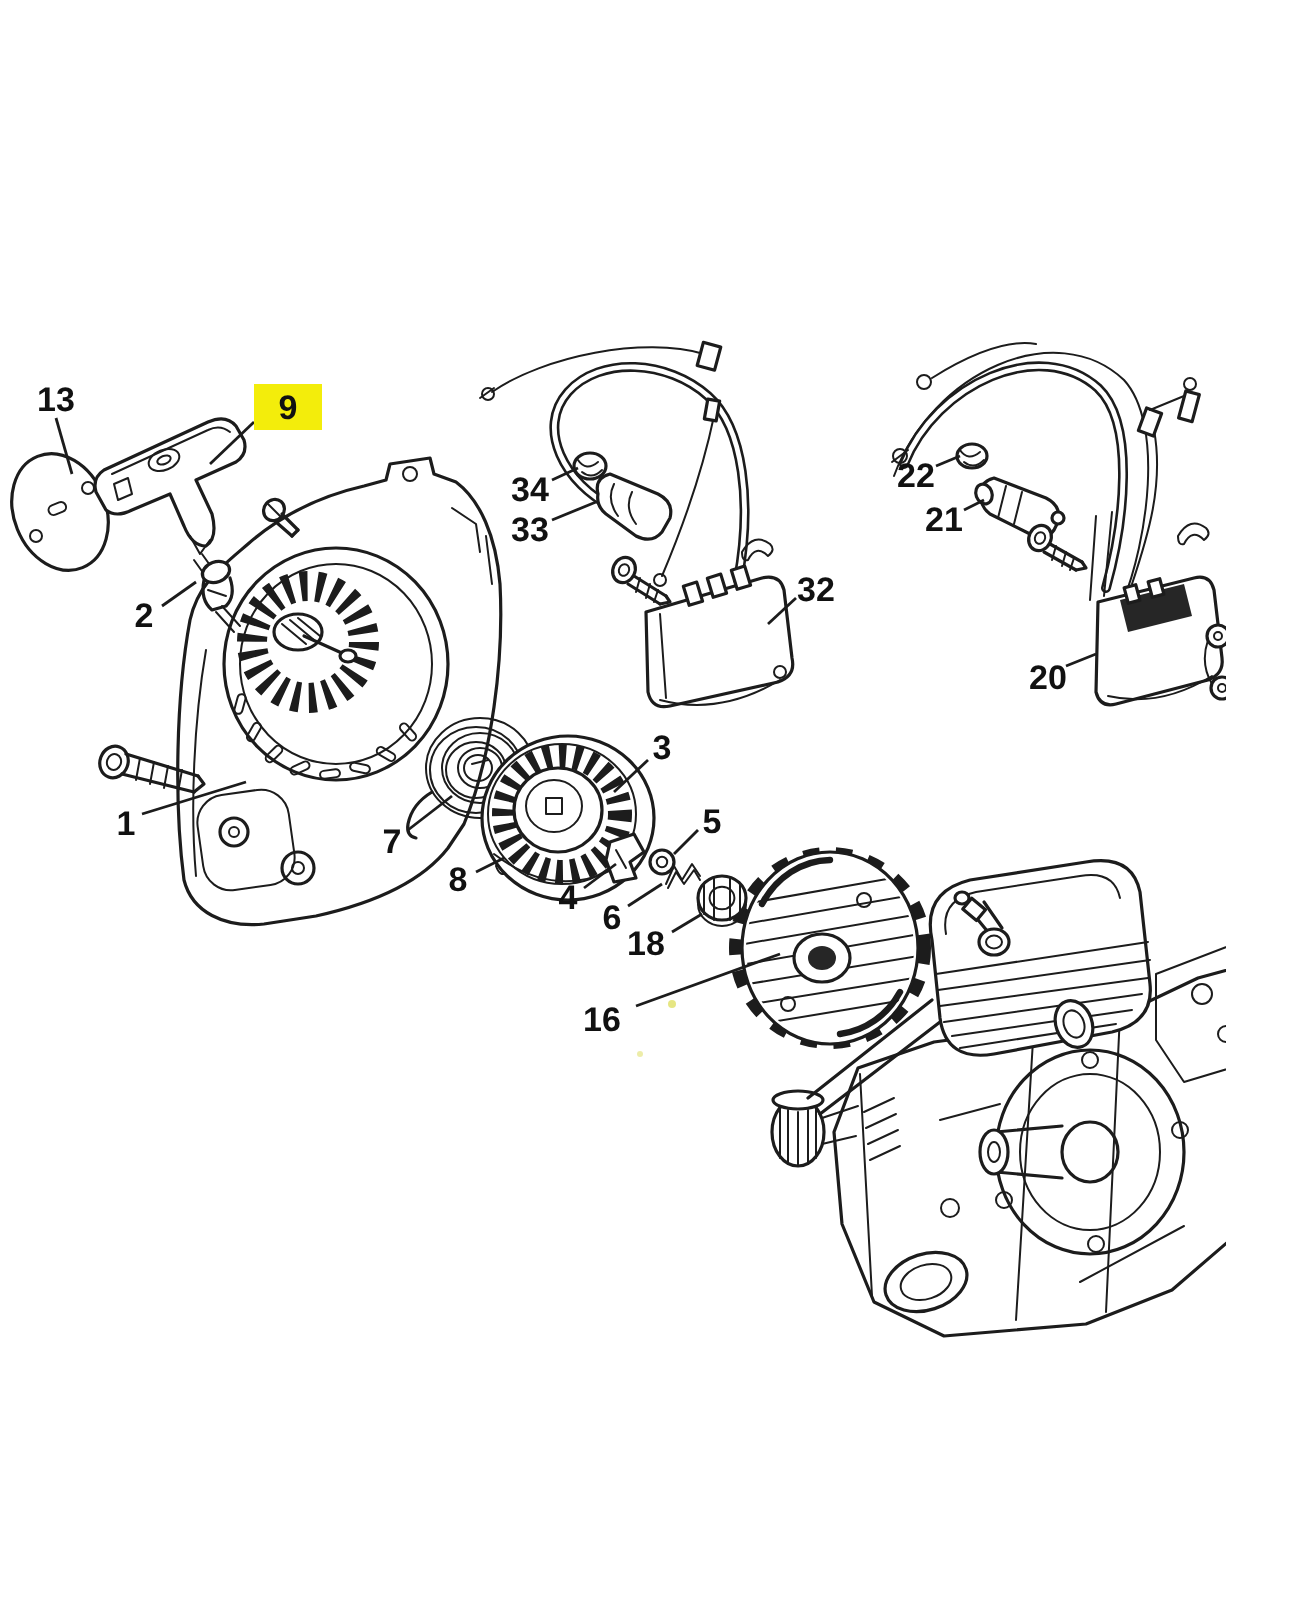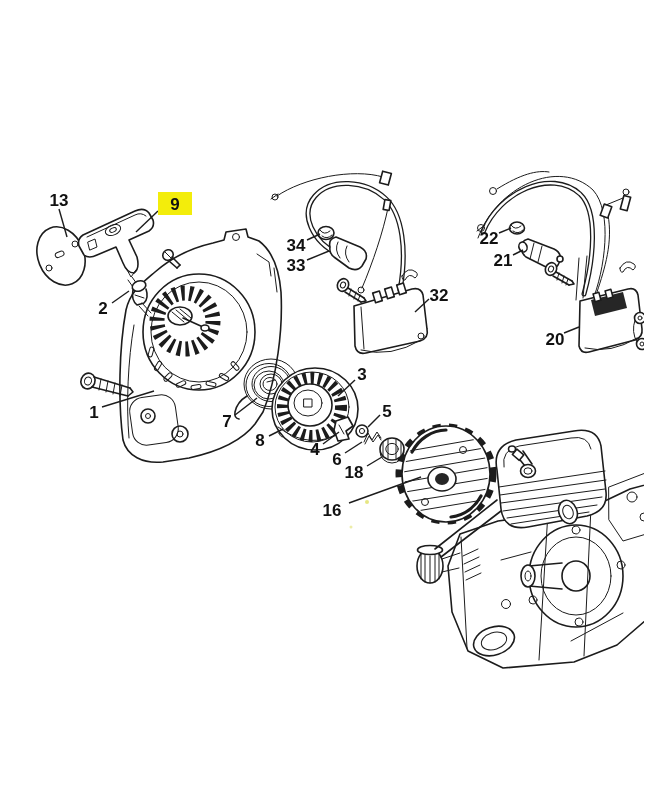--- a/index.html
+++ b/index.html
@@ -1,17 +1,17 @@
 <!DOCTYPE html>
 <html><head>
 <meta charset="utf-8">
 <style>
   html,body{margin:0;padding:0;background:#ffffff;}
   .stage{position:relative;width:613px;height:800px;background:#ffffff;overflow:hidden;
-         font-family:"Liberation Sans",sans-serif;margin-left:31px;}
+         font-family:"Liberation Sans",sans-serif;}
   svg{display:block;}
   .p  {fill:none;stroke:#1c1c1c;stroke-width:1.6;stroke-linejoin:round;stroke-linecap:round;}
   .pf {fill:#ffffff;stroke:#1c1c1c;stroke-width:1.6;stroke-linejoin:round;stroke-linecap:round;}
   .thin {fill:none;stroke:#1c1c1c;stroke-width:1;stroke-linejoin:round;stroke-linecap:round;}
   .thick{fill:none;stroke:#1c1c1c;stroke-width:3.2;stroke-linecap:round;}
   .dark {fill:#262626;stroke:none;}
   .wire {fill:none;stroke:#1c1c1c;stroke-width:5;stroke-linecap:round;}
   .wirecore{fill:none;stroke:#ffffff;stroke-width:2.4;stroke-linecap:round;}
   .fins {fill:none;stroke:#1c1c1c;stroke-width:7;}
   .blades{fill:none;stroke:#1c1c1c;stroke-width:15;}

